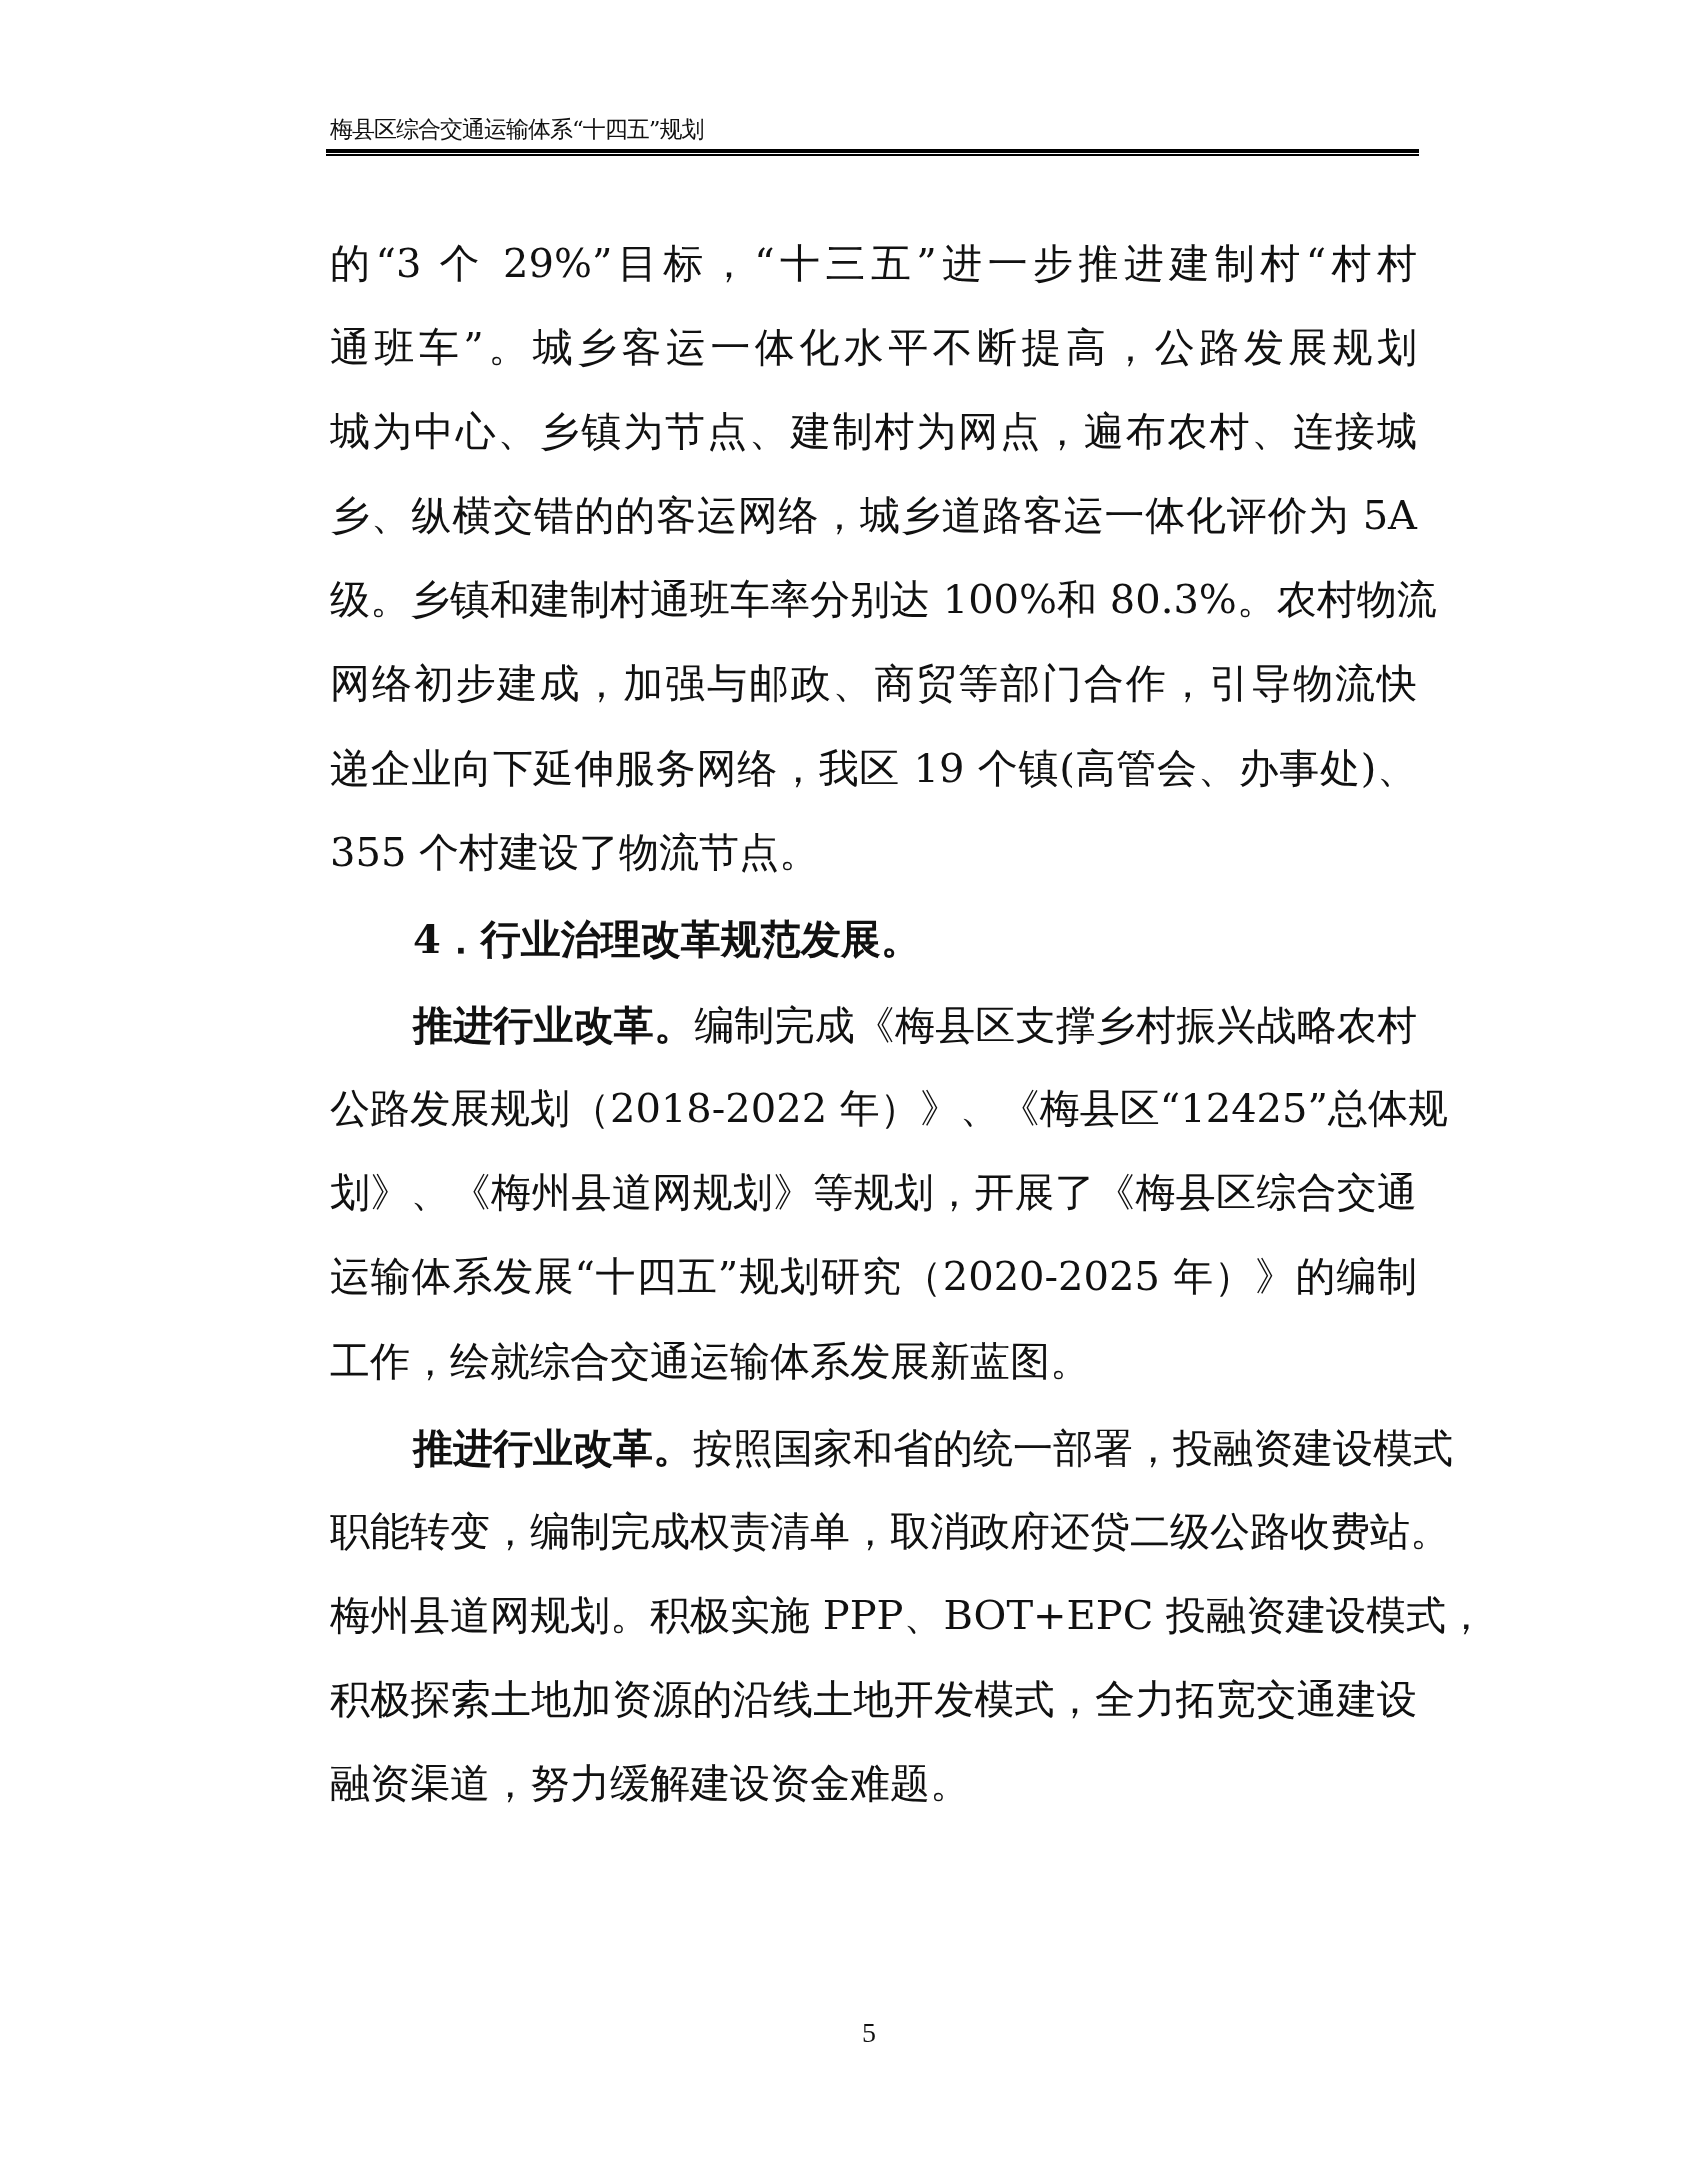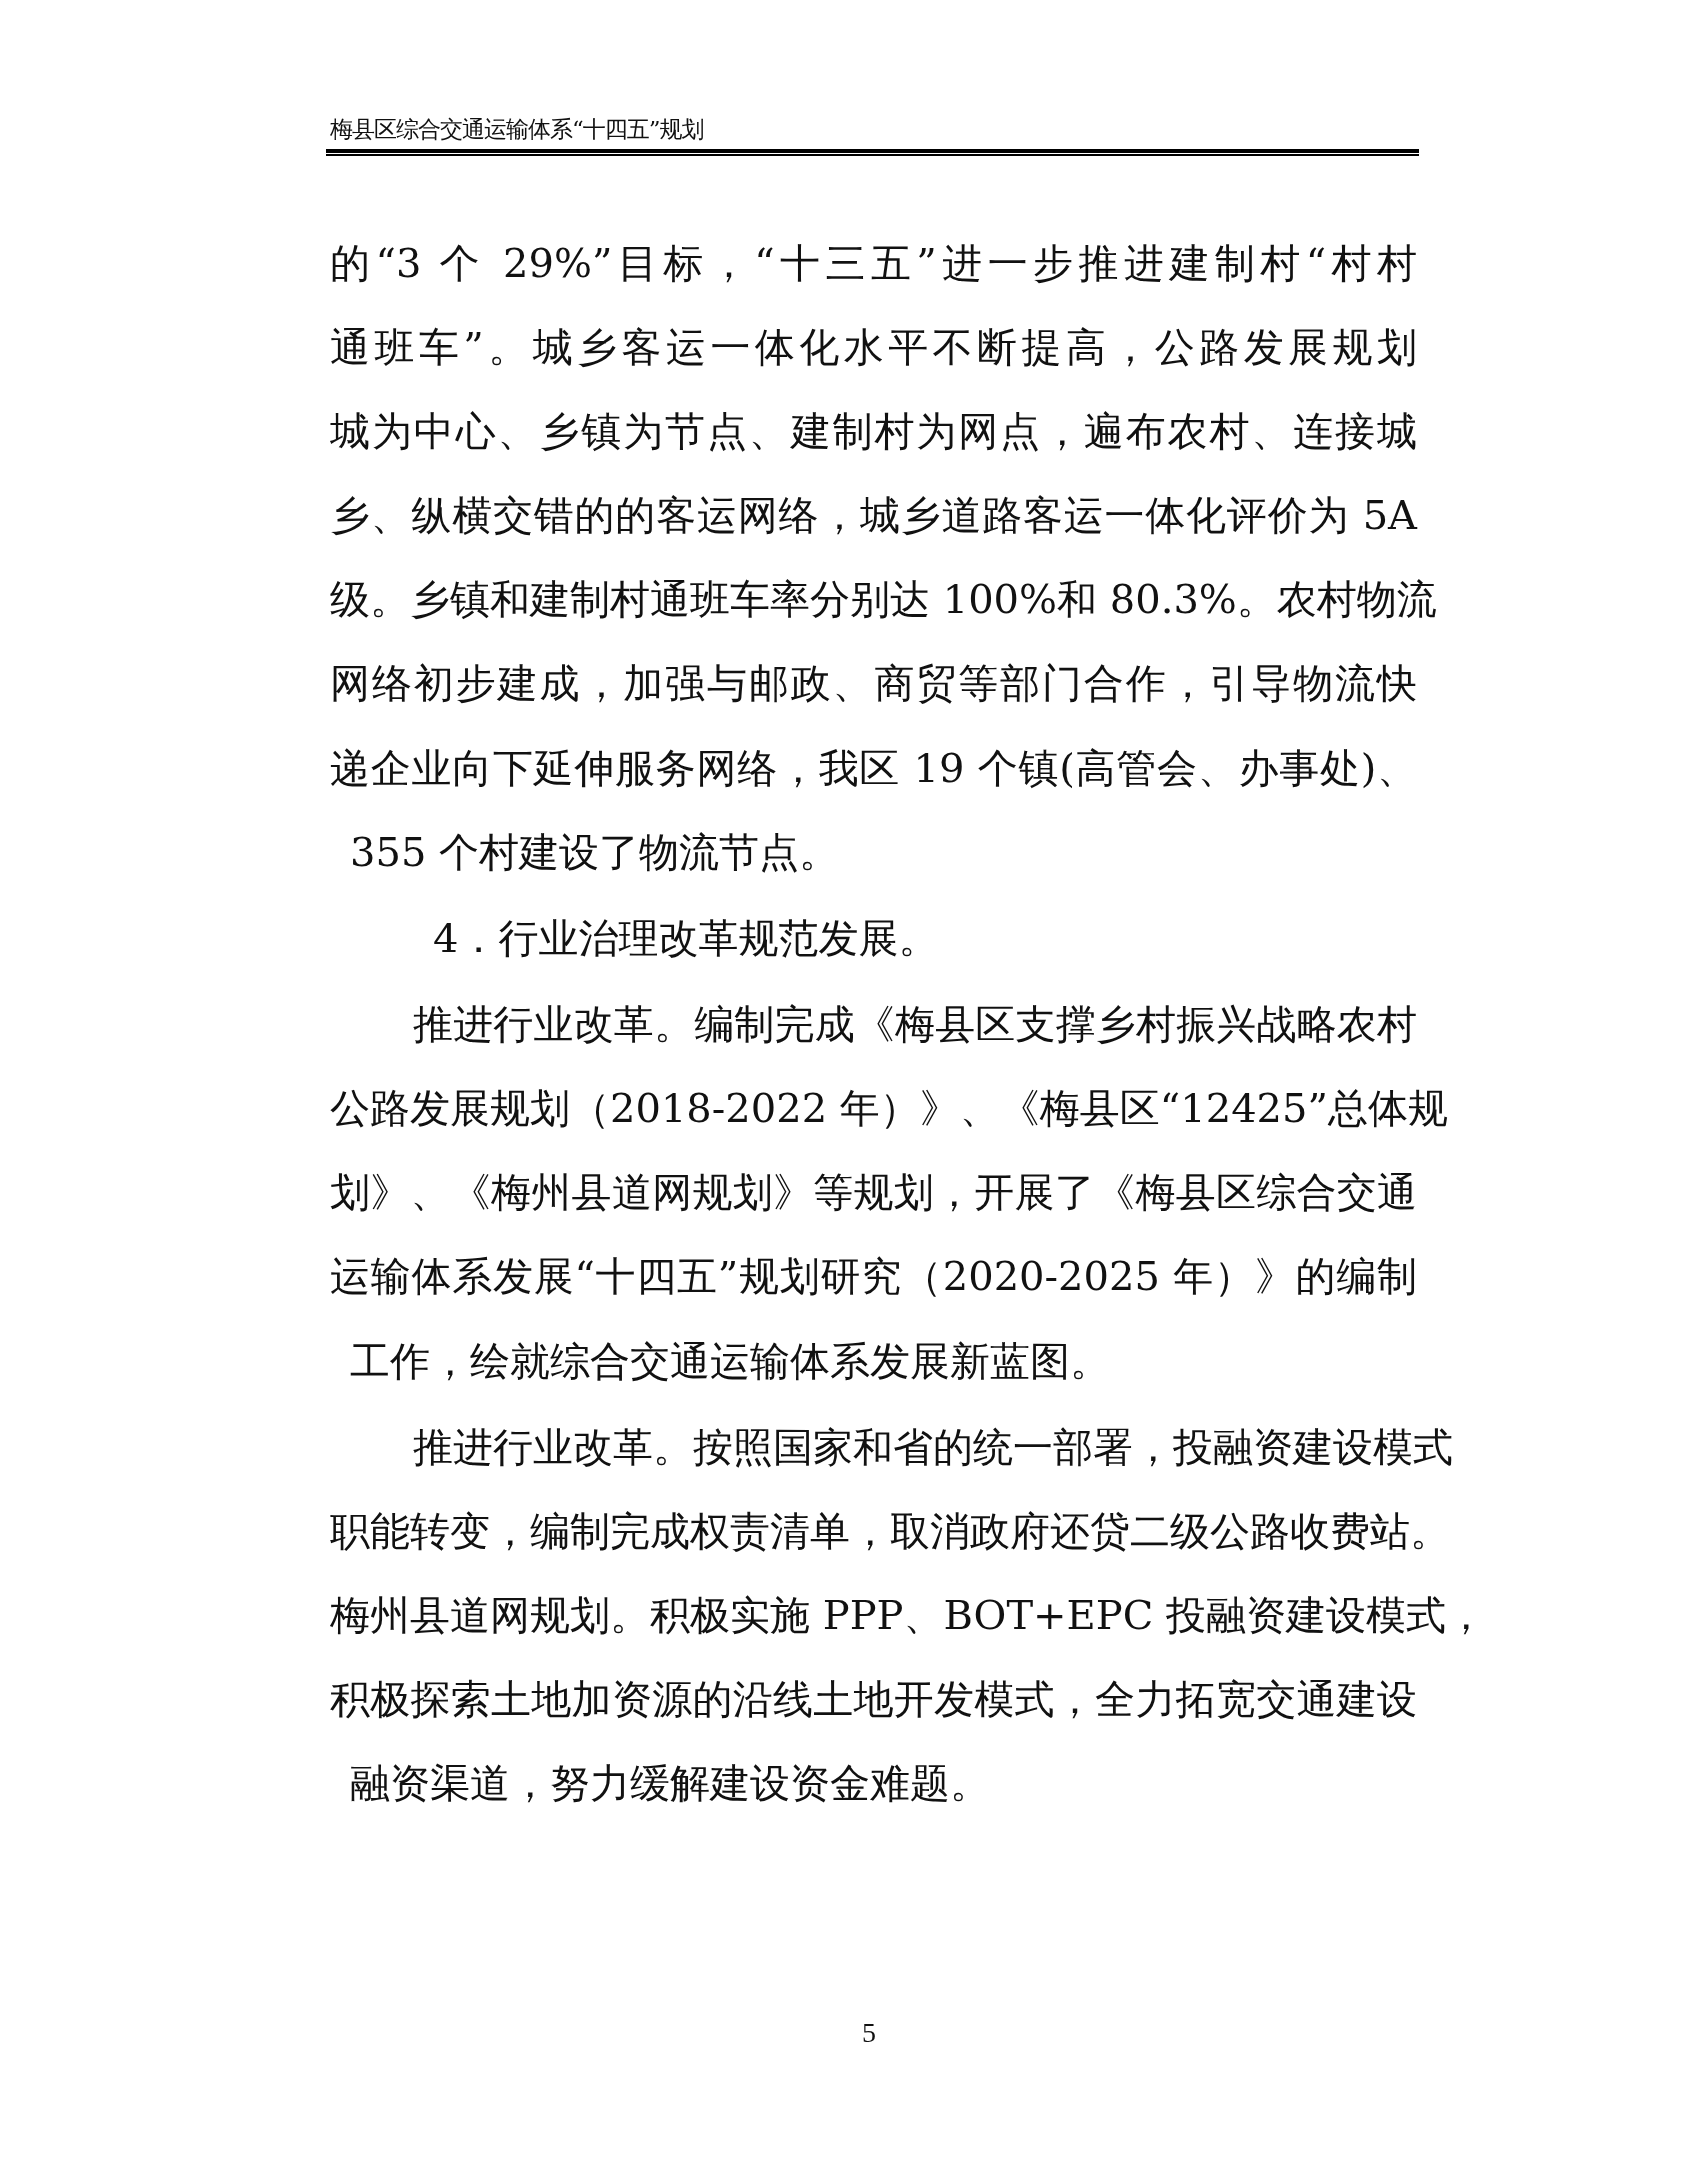--- a/index.html
+++ b/index.html
@@ -4,23 +4,23 @@
 <style>
   html, body { margin:0; padding:0; background:#ffffff; }
   body { width:1683px; height:2178px; position:relative; overflow:hidden;
          font-family:"DejaVu Serif","Liberation Serif",serif; color:#111; }
   .header-title { position:absolute; left:330px; top:109px; font-size:23px; line-height:40px;
                   letter-spacing:-1px; color:#111; white-space:nowrap; }
   .rule-thick { position:absolute; left:326px; width:1093px; top:149px; height:4px; background:#000; }
   .rule-thin  { position:absolute; left:326px; width:1093px; top:154px; height:2px; background:#000; }
   .line { position:absolute; left:330px; width:1087px; height:59px; font-size:40px; line-height:59px;
           white-space:nowrap; text-align:justify; text-align-last:justify; letter-spacing:0; }
-  .line.last { text-align-last:left;margin-left:20px; }
+  .line.last { text-align-last:left; }
   .line.indent { left:413px; width:1004px; }
-  .bold { font-weight:normal; }
+  .bold { font-weight:bold; }
   .page-num { position:absolute; left:0; width:1738px; text-align:center; top:2015px;
               font-size:28px; line-height:36px; font-family:"Liberation Serif",serif; }
 </style>
 </head>
 <body>
 
 <div>
   <div class="header-title">梅县区综合交通运输体系“十四五”规划</div>
   <div class="rule-thick"></div>
   <div class="rule-thin"></div>

